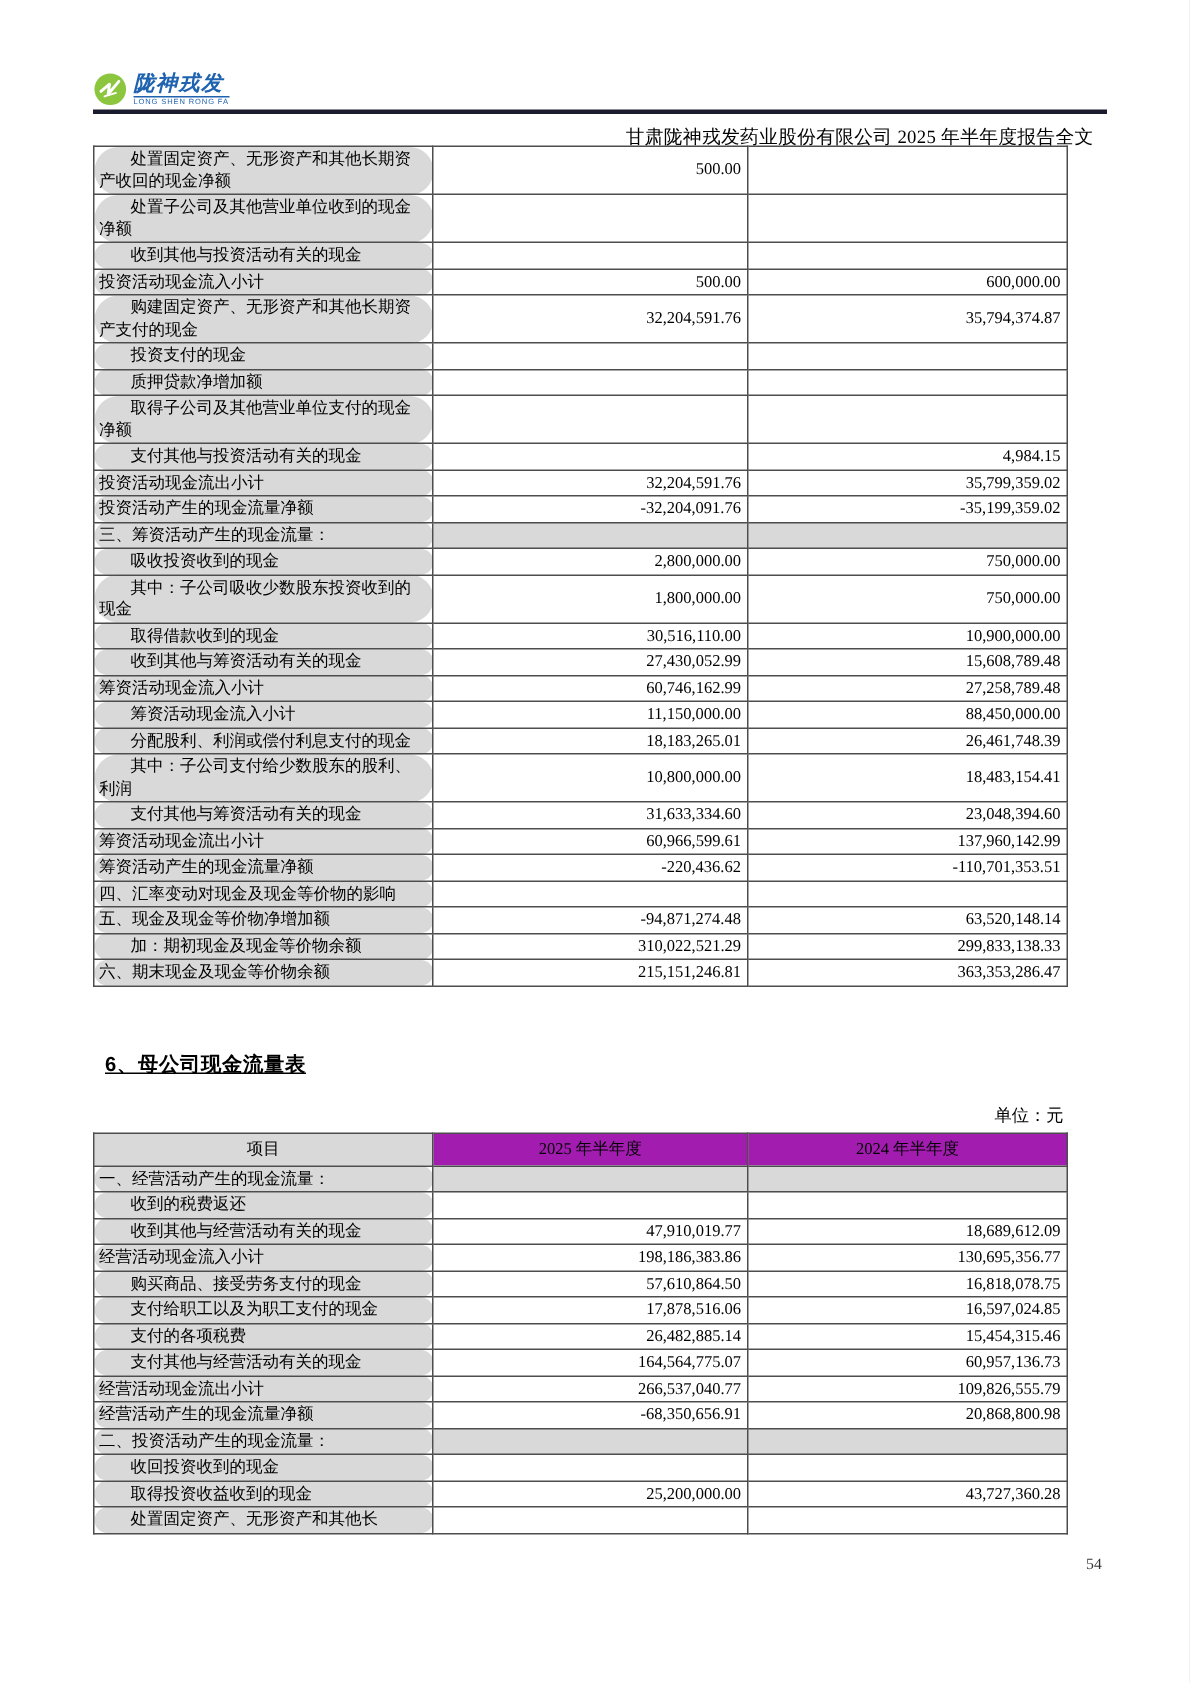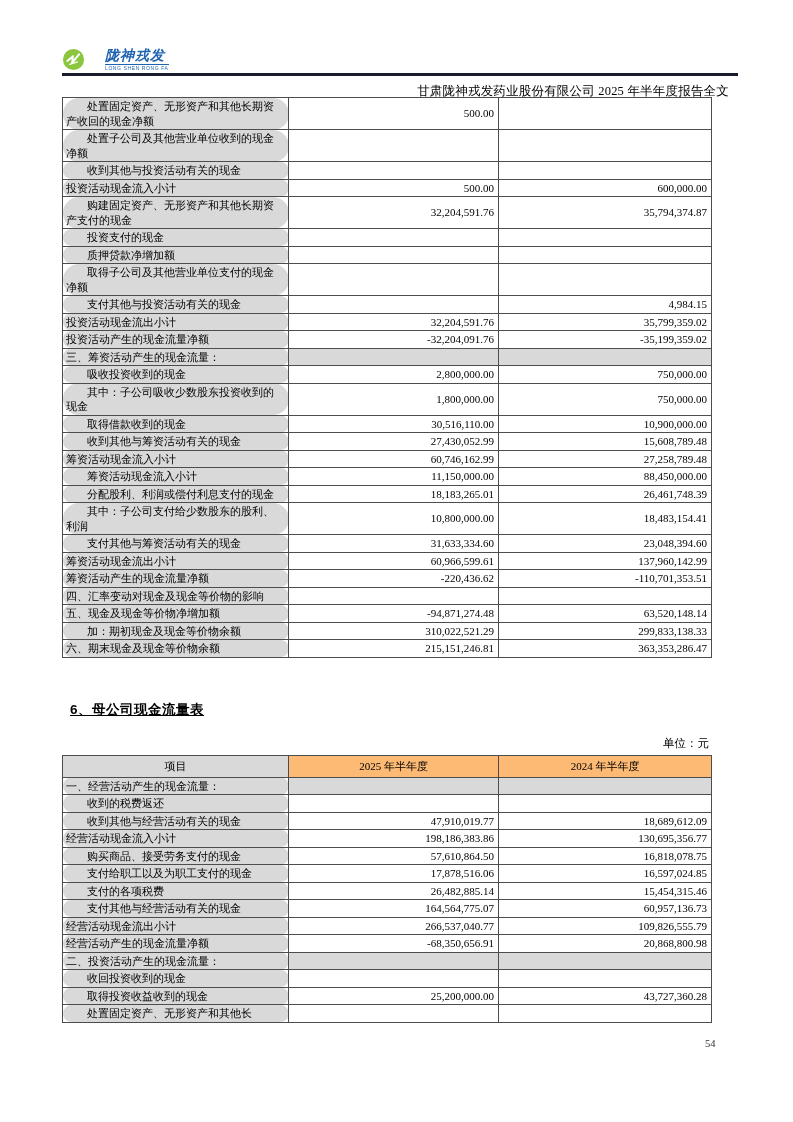--- a/index.html
+++ b/index.html
@@ -3,55 +3,55 @@
 <meta charset="utf-8">
 <style>
   * { margin:0; padding:0; box-sizing:border-box; }
   html,body { background:#e8e8e8; }
   .page {
     position:relative; width:793px; height:1122px; margin:0 auto;
     background:#ffffff; overflow:hidden;
     font-family:"Liberation Serif","DejaVu Serif",serif; color:#000;
   }
   
-  .logo { position:absolute; top:48px; left:62px; display:flex; align-items:flex-end; gap:20px; }
+  .logo { position:absolute; top:48px; left:62px; display:flex; align-items:flex-end; gap:4px; }
   .logo-mark { width:23px; height:23px; display:block; }
   .logo-text { display:flex; flex-direction:column; line-height:1; }
   .brand-cn {
     font-family:"Liberation Sans","DejaVu Sans",sans-serif;
     font-weight:bold; font-style:italic; font-size:14px; color:#1f63b0; letter-spacing:1px;
   }
   .brand-en {
     font-family:"Liberation Sans","DejaVu Sans",sans-serif;
     font-size:5px; color:#1f63b0; letter-spacing:0.6px; margin-top:2px;
     border-top:1px solid #1f63b0; padding-top:1px;
   }
   .header-title { position:absolute; top:55px; right:64px; font-size:12.5px; letter-spacing:0.2px;margin-top:28px; }
   .header-rule { position:absolute; top:73px; left:62px; width:676px; height:2.6px; background:#1b1b2f; }
   
   table { border-collapse:collapse; table-layout:fixed; font-size:11px; }
   #table1 { position:absolute; top:97px;  left:62px; width:649px; }
   #table2 { position:absolute; top:755px; left:62px; width:649px; }
   col.c1 { width:226px; } col.c2 { width:210px; } col.c3 { width:213px; }
   th, td { border:1px solid #4d4d4d; line-height:14.5px; vertical-align:middle; }
-  th { font-weight:normal; text-align:center; padding:3px 4px; background:#fdba74; }
+  th { font-weight:normal; text-align:center; padding:3px 4px; background:#a21caf; }
   th.label-h { background:#d9d9d9; }
   td { padding:1px 4px; }
   td.label { background:#d9d9d9; text-align:left; padding-left:3px;border-radius:16px; }
   td.label.indent { text-indent:21px; }
   td.num { text-align:right; background:#fff; }
   tr.section-row td.num { background:#d9d9d9; }
   
   .section-heading {
     position:absolute; top:701px; left:70px;
     font-family:"Liberation Sans","DejaVu Sans",sans-serif;
     font-weight:bold; font-size:13.5px; letter-spacing:0.5px;text-decoration:underline;
   }
   .unit-label { position:absolute; top:736px; right:84px; font-size:11.5px; }
-  .page-number { position:absolute; top:1038px; left:705px; font-size:10.5px; color:#333; }
+  .page-number { position:absolute; top:1038px; left:724px; font-size:10.5px; color:#333; }
 </style>
 </head>
 <body>
 
 <div class="page">
 
   <div class="logo">
     <svg class="logo-mark" viewBox="0 0 24 24">
       <circle cx="12" cy="12" r="11" fill="#8cc63f"></circle>
       <path d="M5.5 13.5 L11.5 8.5 L10.5 15.5 L18 6.5" stroke="#ffffff" stroke-width="2" fill="none" stroke-linecap="round" stroke-linejoin="round"></path>

